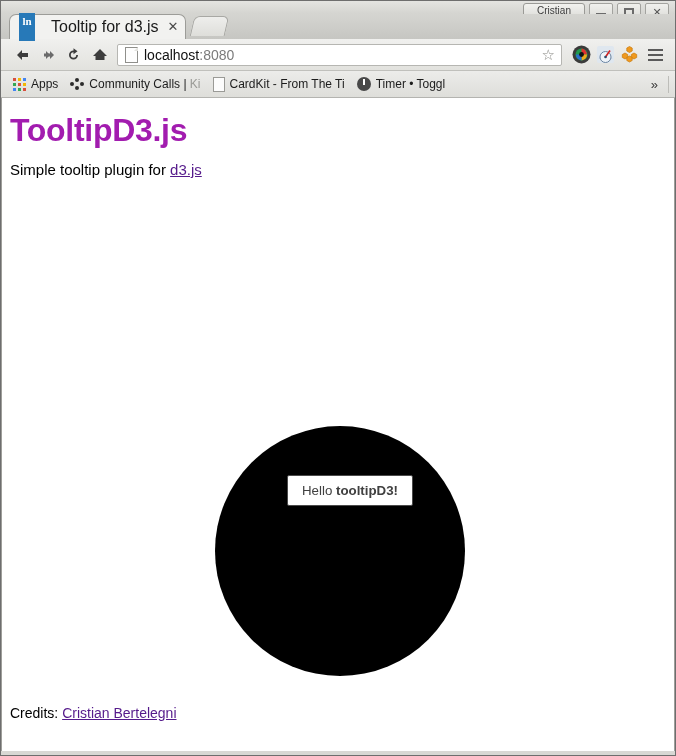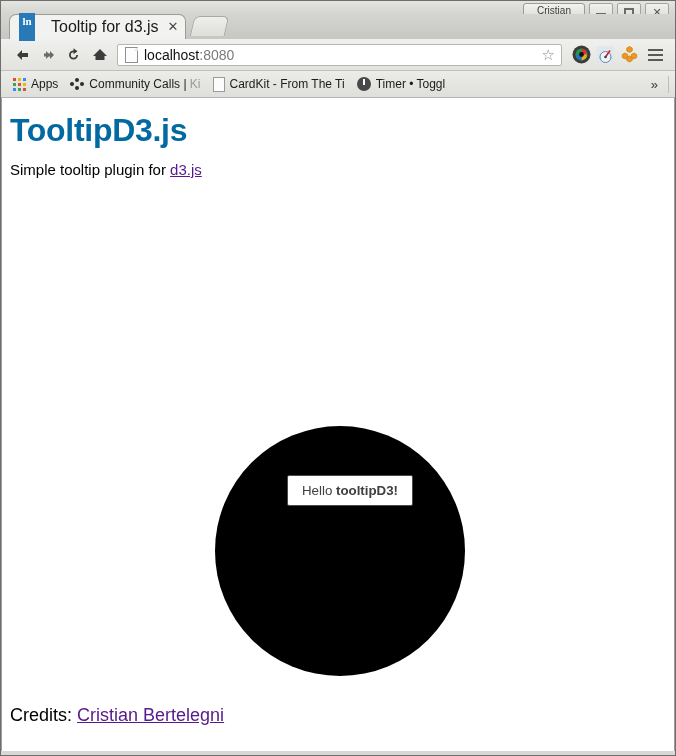--- a/index.html
+++ b/index.html
@@ -332,21 +332,21 @@
     box-sizing: border-box;
     overflow: hidden;
   }
   .page-h1 {
     margin: 0;
     position: absolute;
     left: 8px;
     top: 14px;
     font-size: 32px;
     font-weight: bold;
-    color: #0369a1;
+    color: #a21caf;
     letter-spacing: -0.3px;
   }
   .page-p {
     position: absolute;
     left: 8px;
     top: 63px;
     margin: 0;
     font-size: 15px;
     color: #000000;
   }
@@ -375,21 +375,21 @@
     color: #404040;
     white-space: nowrap;
     box-sizing: border-box;
   }
   .tooltip b { font-weight: bold; }
   .credits {
     position: absolute;
     left: 8px;
     top: 607px;
     margin: 0;
-    font-size: 18px;
+    font-size: 14px;
     color: #000000;
   }
 </style>
 </head>
 <body>
 
 <div class="window">
 
   <div class="titlebar">
     <div class="winbuttons">

